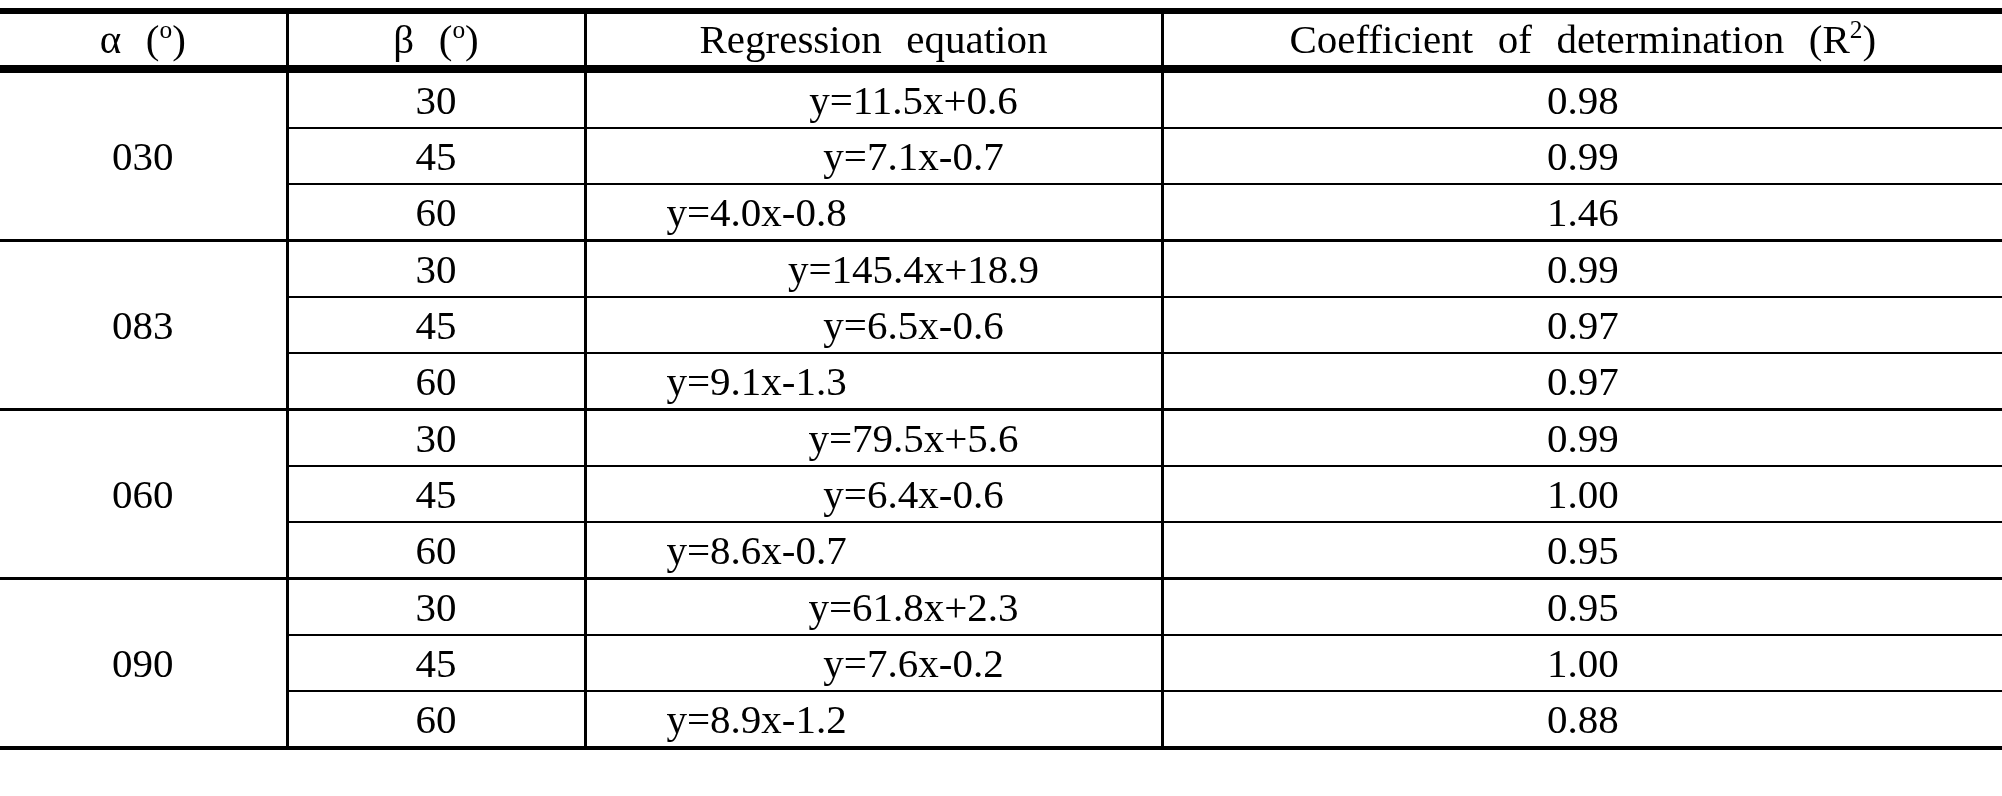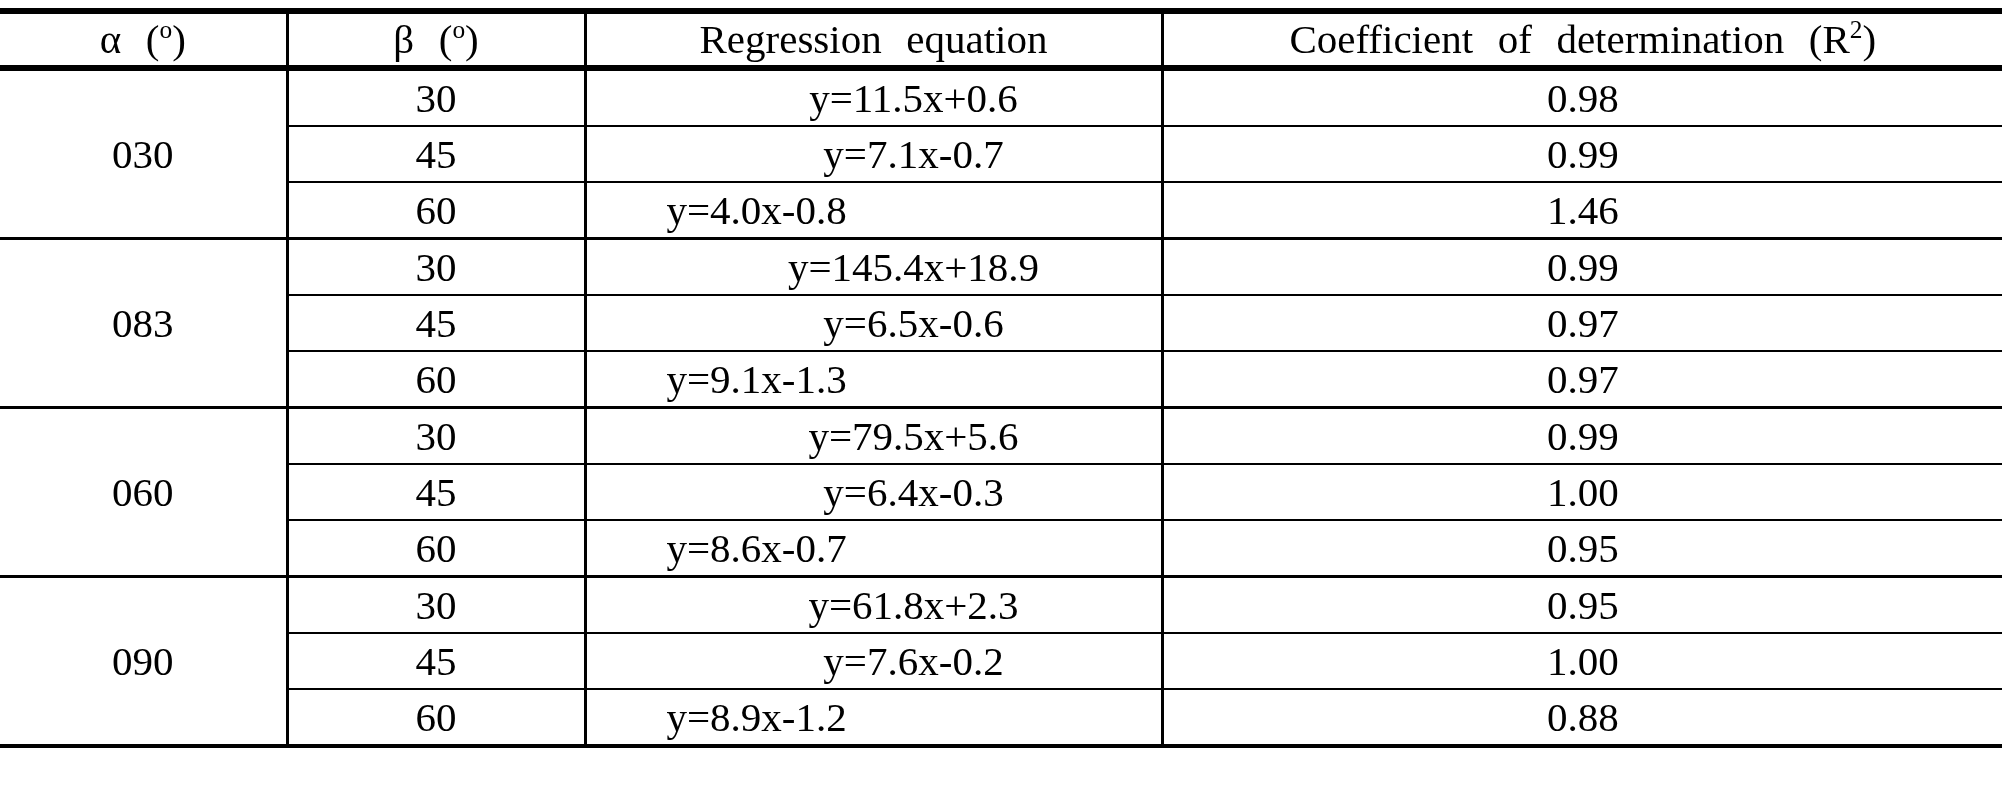--- a/index.html
+++ b/index.html
@@ -32,21 +32,21 @@
   th, td {
     font-size: 41px;
     font-weight: normal;
     text-align: center;
     vertical-align: middle;
     padding: 0;
     line-height: 1.0;
   }
   thead th {
     height: 51px;
-    border-bottom: 6px solid #000000;
+    border-bottom: 8px solid #000000;
     word-spacing: 0.35em;
   }
   tbody td { height: 54px; }
 
   
   .v-line { border-left: 3px solid #000000; }
 
   
   tr.inner td.rowline { border-bottom: 2px solid #000000; text-align: center; }
 
@@ -119,21 +119,21 @@
       </tr>
 
       <tr class="inner group-start">
         <td rowspan="3">060</td>
         <td class="v-line rowline">30</td>
         <td class="v-line rowline eq-cell">y=79.5x+5.6</td>
         <td class="v-line rowline">0.99</td>
       </tr>
       <tr class="inner">
         <td class="v-line rowline">45</td>
-        <td class="v-line rowline eq-cell">y=6.4x-0.3</td>
+        <td class="v-line rowline eq-cell">y=6.4x-0.6</td>
         <td class="v-line rowline">1.00</td>
       </tr>
       <tr>
         <td class="v-line">60</td>
         <td class="v-line eq-cell">y=8.6x-0.7</td>
         <td class="v-line">0.95</td>
       </tr>
 
       <tr class="inner group-start">
         <td rowspan="3">090</td>

